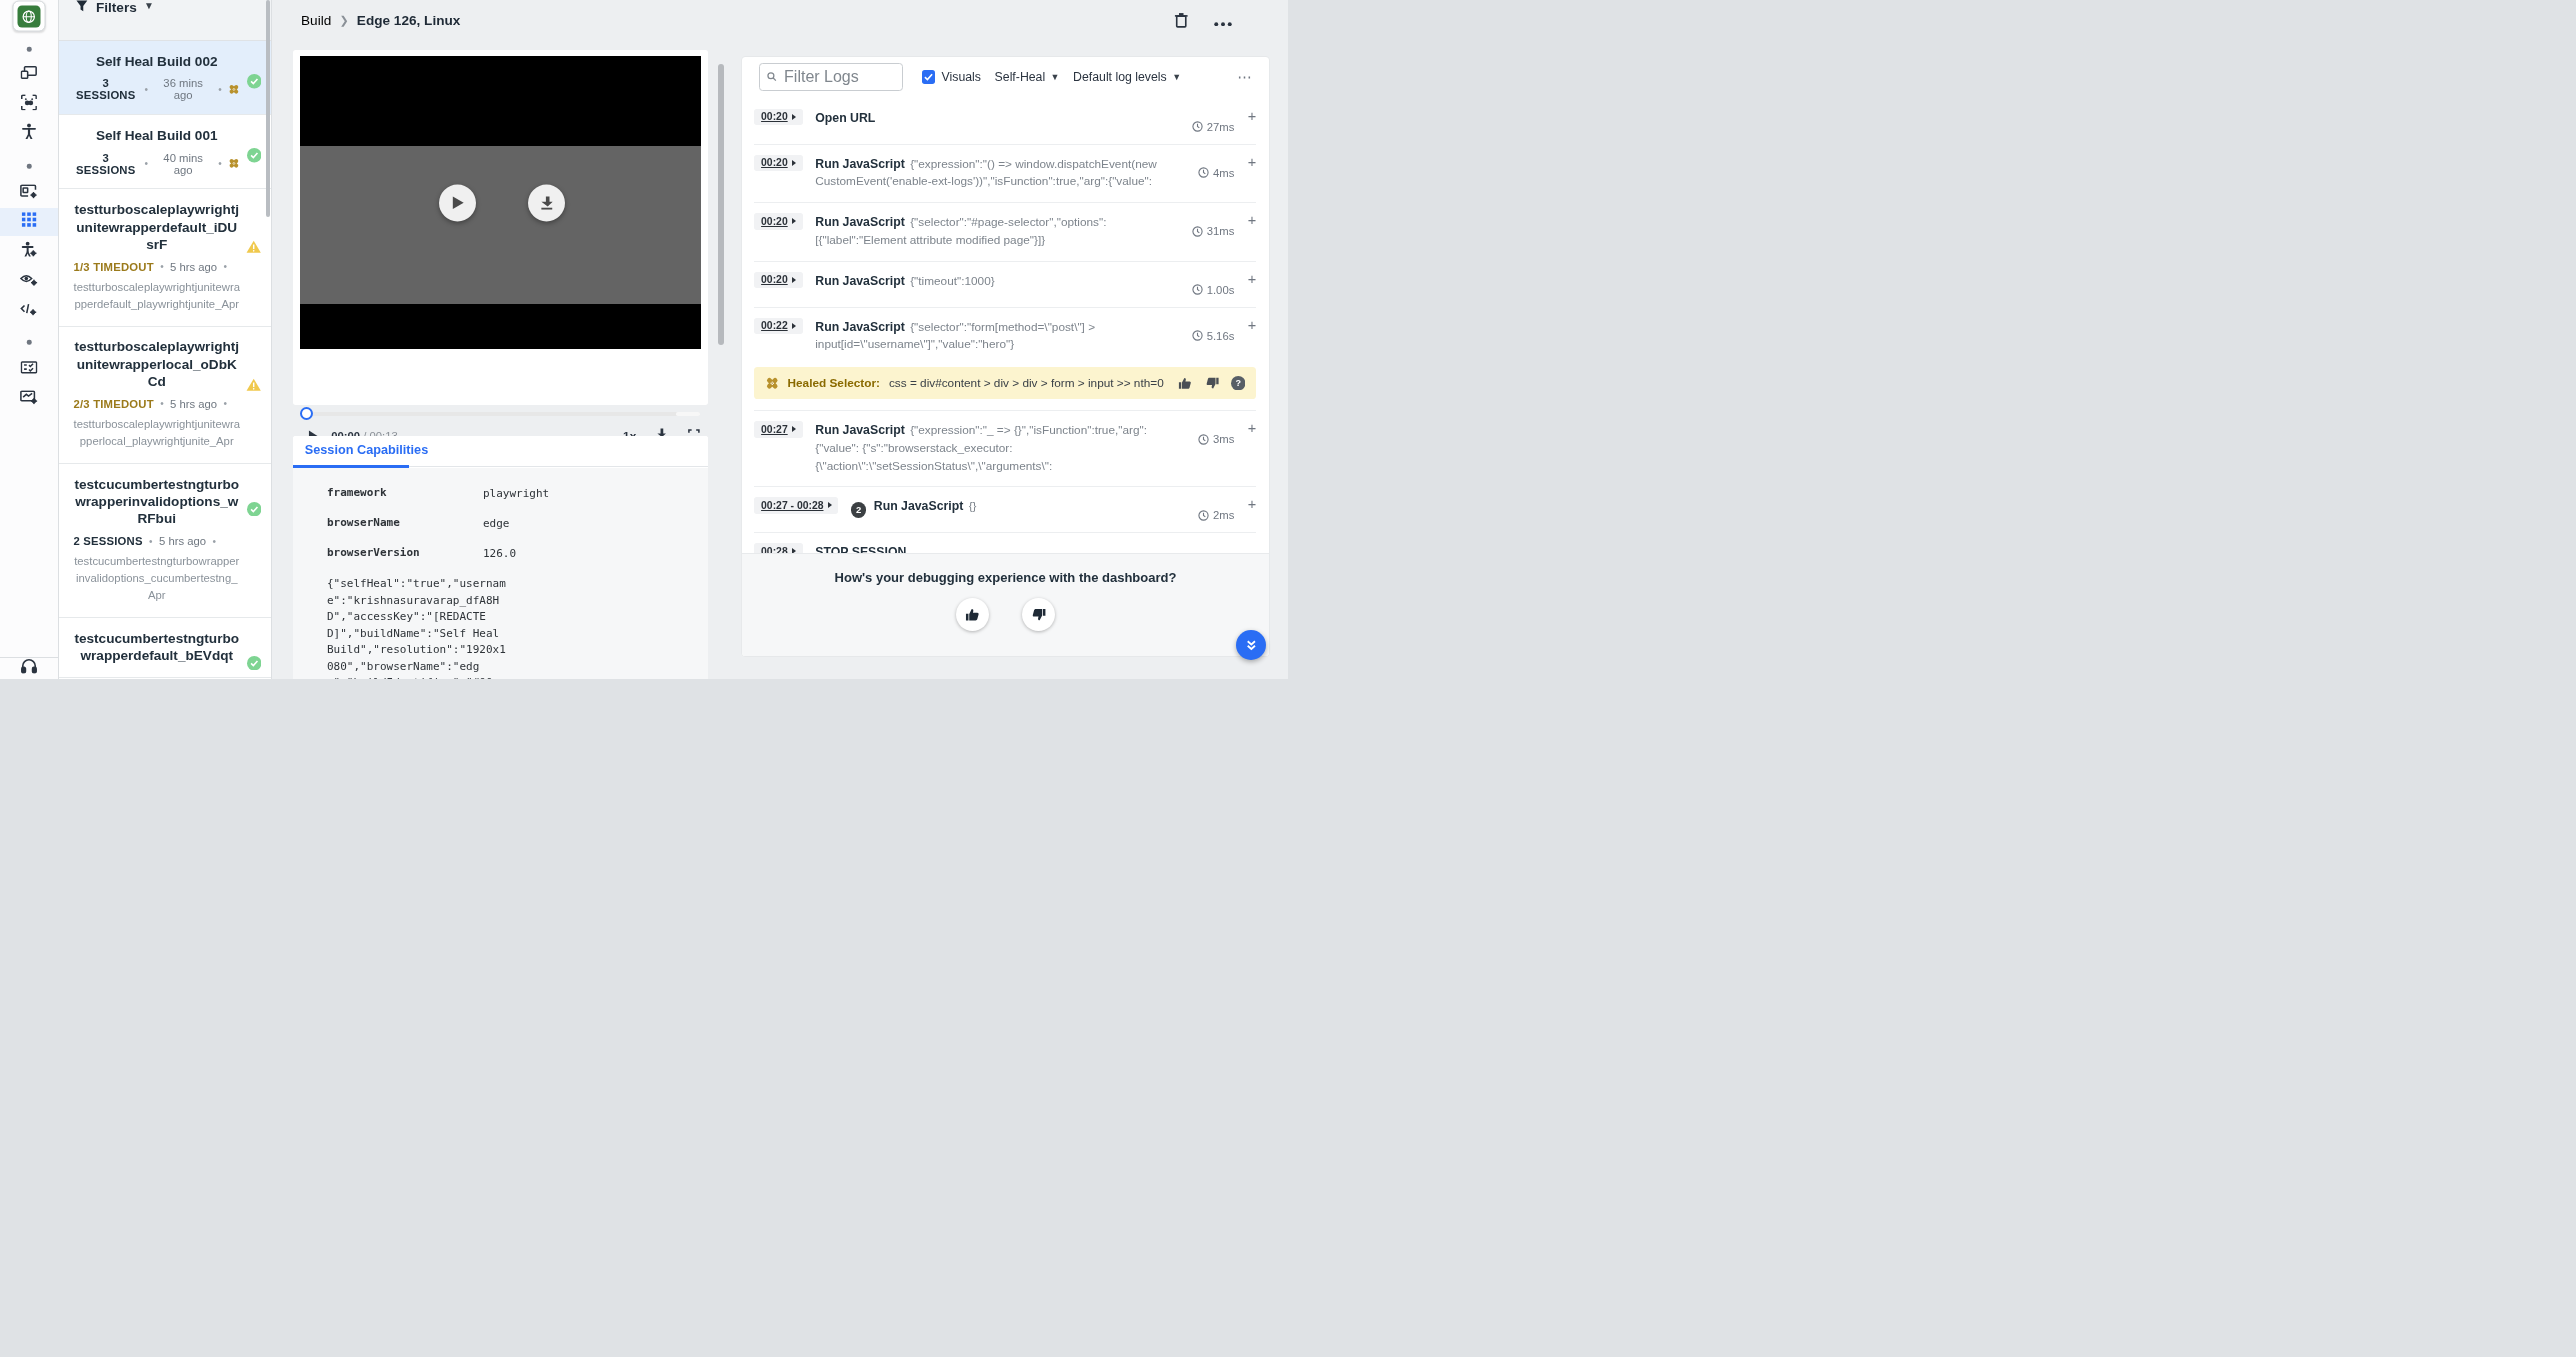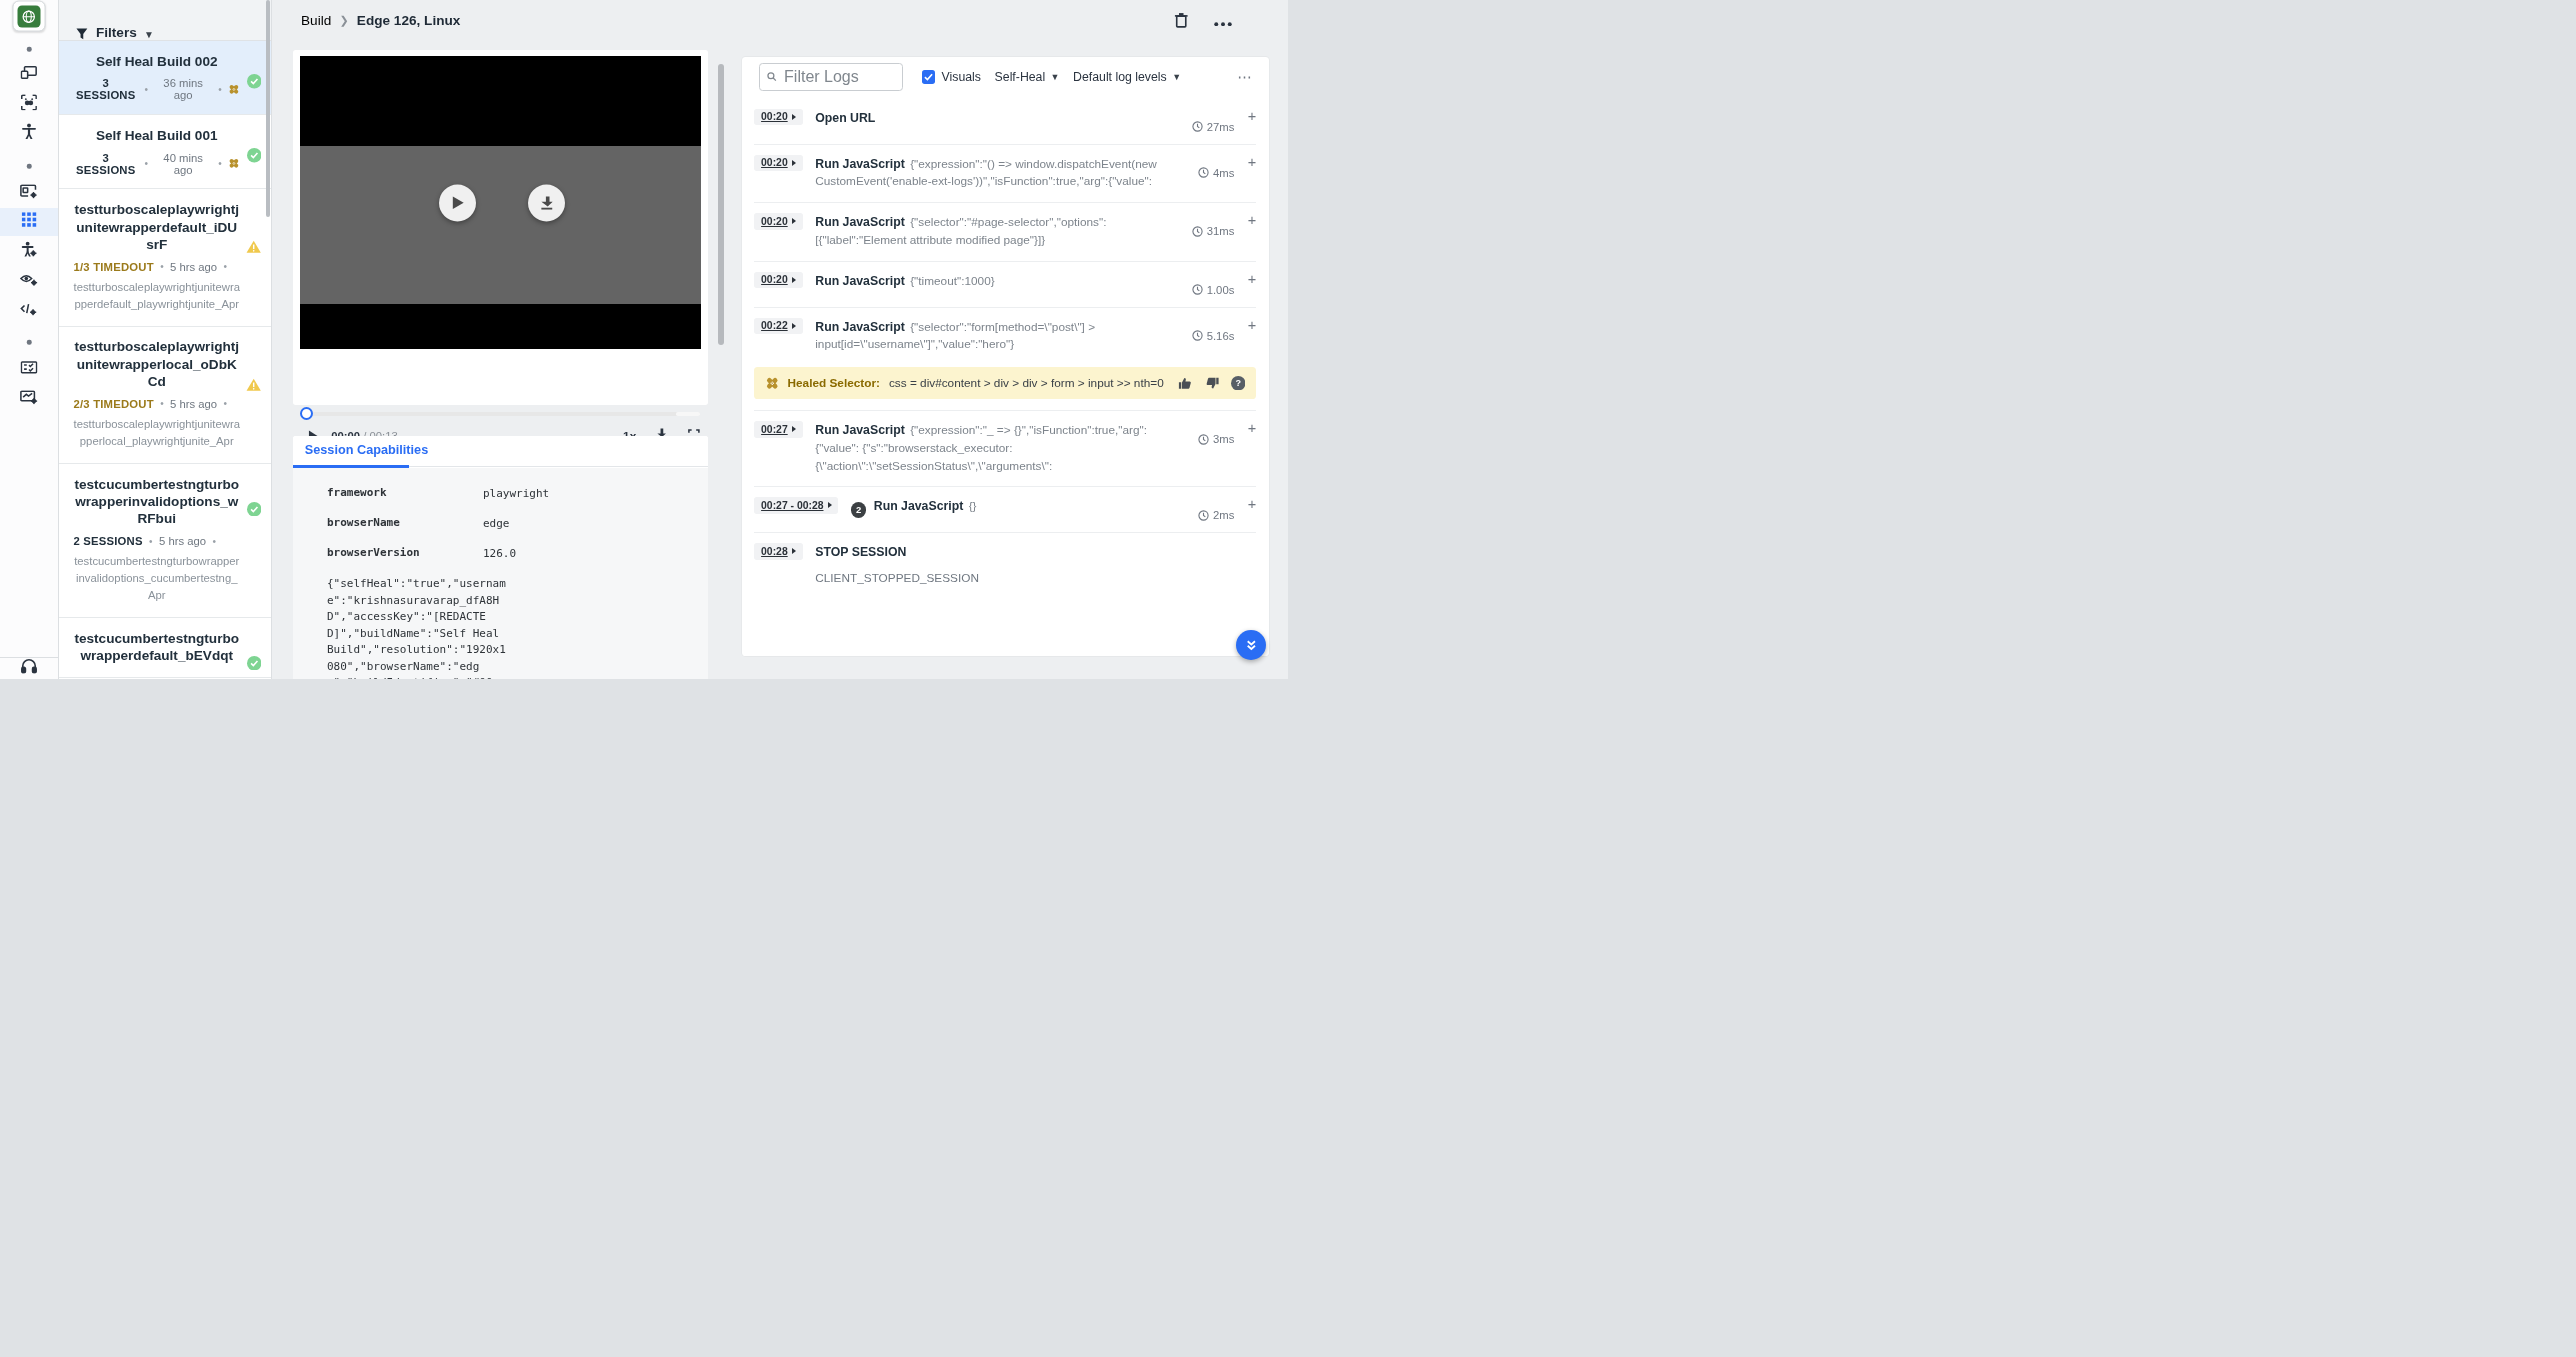--- a/index.html
+++ b/index.html
@@ -9,21 +9,21 @@
   .rail{position:absolute;left:0;top:0;width:58px;height:679px;background:#fcfcfd;border-right:0.9px solid #dcdfe2;}
   .rail .ico{position:absolute;left:50%;transform:translate(-50%,-50%);color:#2b3440;}
   .rail .dot{position:absolute;left:50%;transform:translate(-50%,-50%);width:4.5px;height:4.5px;border-radius:50%;background:#6f7680;}
   .globe-wrap{position:absolute;left:50%;top:16.3px;transform:translate(-50%,-50%);width:31px;height:29px;border-radius:6.4px;
               background:#fff;border:0.9px solid #d6dadd;box-shadow:0 0.9px 1.8px rgba(0,0,0,.12);display:flex;align-items:center;justify-content:center;}
   .globe-btn{width:23.6px;height:22px;border-radius:4.5px;background:#377d3c;display:flex;align-items:center;justify-content:center;}
   .rail-highlight{position:absolute;left:0;top:208px;width:58px;height:28px;background:#e8f0fb;}
   .rail-divider{position:absolute;left:0;top:657px;width:58px;height:0.9px;background:#dcdfe2;}
   
   .panel{position:absolute;left:59px;top:0;width:212px;height:679px;background:#fff;border-right:0.9px solid #dcdfe2;}
-  .panel-header{height:40px;background:#f1f3f5;border-bottom:0.9px solid #dfe2e5;display:flex;align-items:flex-end;padding:0 0 0 17px;}
+  .panel-header{height:40px;background:#f1f3f5;border-bottom:0.9px solid #dfe2e5;display:flex;align-items:flex-start;padding:0 0 0 17px;}
   .panel-header .label{font-size:13.6px;font-weight:700;color:#1f2a36;margin-left:8.2px;}
   .panel-header .caret{margin-left:7.3px;color:#3a424b;font-size:10px;}
   .build-item{position:relative;padding:11.8px 31px 12.7px 14.5px;border-bottom:0.9px solid #e6e9eb;background:#fff;text-align:center;}
   .build-item.selected{background:#e3eefb;}
   .build-title{font-size:13.6px;font-weight:700;line-height:1.28;color:#22303c;word-break:break-all;}
   .build-meta{margin-top:7.3px;font-size:11.3px;color:#6f7780;display:flex;align-items:center;flex-wrap:nowrap;}
   .build-meta .count{font-weight:700;color:#22303c;letter-spacing:0.2px;}
   .build-meta .count.timedout{color:#9b7a1b;}
   .build-meta .sep{margin:0 6.4px;color:#9aa1a8;font-size:10px;}
   .build-sub{margin-top:6.4px;font-size:11.3px;line-height:1.5;color:#8a929a;word-break:break-all;}
@@ -639,20 +639,35 @@
             <span>00:28</span>
             <span class="tri"></span>
           </span>
         <span class="logbody"><span class="t">STOP SESSION</span>
           <div class="sub">CLIENT_STOPPED_SESSION</div>
         </span>
       </div>
 
     </div>
 
+    <div class="feedback">
+      <div class="fb-q">How's your debugging experience with the dashboard?</div>
+      <div class="fb-btns">
+        <span class="fb-circle">
+          <svg width="15.4" height="15.4" viewBox="0 0 16 16" fill="#1f2a36">
+              <path d="M1 7 h2.6 v7 H1 z M4.4 14 V7.2 L7 2.2 c1.3 0 1.9 0.8 1.6 2.1 L8.2 6 h4.6 c1 0 1.6 0.8 1.3 1.8 l-1.3 4.8 c-0.2 0.8-0.9 1.4-1.8 1.4 z"></path>
+            </svg>
+        </span>
+        <span class="fb-circle">
+          <svg width="15.4" height="15.4" viewBox="0 0 16 16" fill="#1f2a36">
+              <path d="M12.4 9 h2.6 V2 h-2.6 z M11.6 2 v6.8 L9 13.8 c-1.3 0-1.9-0.8-1.6-2.1 L7.8 10 H3.2 c-1 0-1.6-0.8-1.3-1.8 l1.3-4.8 C3.4 2.6 4.1 2 5 2 z"></path>
+            </svg>
+        </span>
+      </div>
+    </div>
   </div>
 
   <div class="fab">
     <svg width="12.7" height="12.7" viewBox="0 0 14 14" fill="none" stroke="#fff" stroke-width="2">
         <path d="M3 2.5 L7 6 L11 2.5"></path>
         <path d="M3 7.5 L7 11 L11 7.5"></path>
       </svg>
   </div>
 
 </div>

